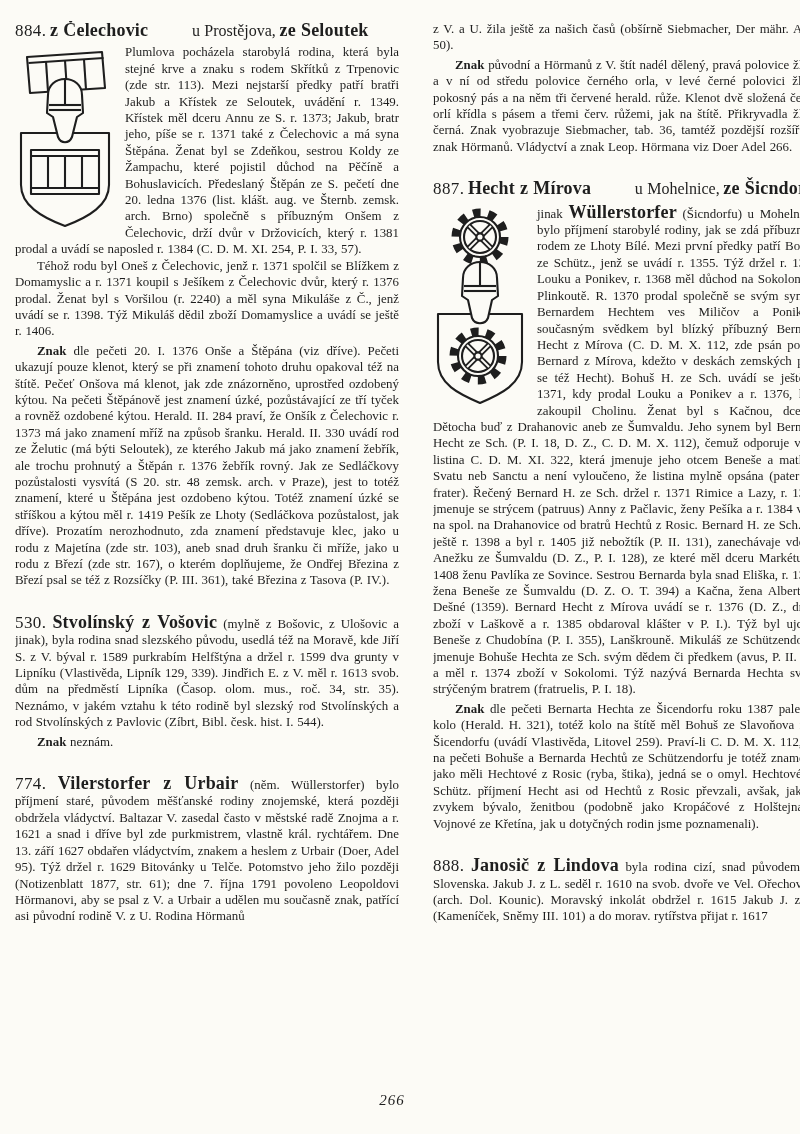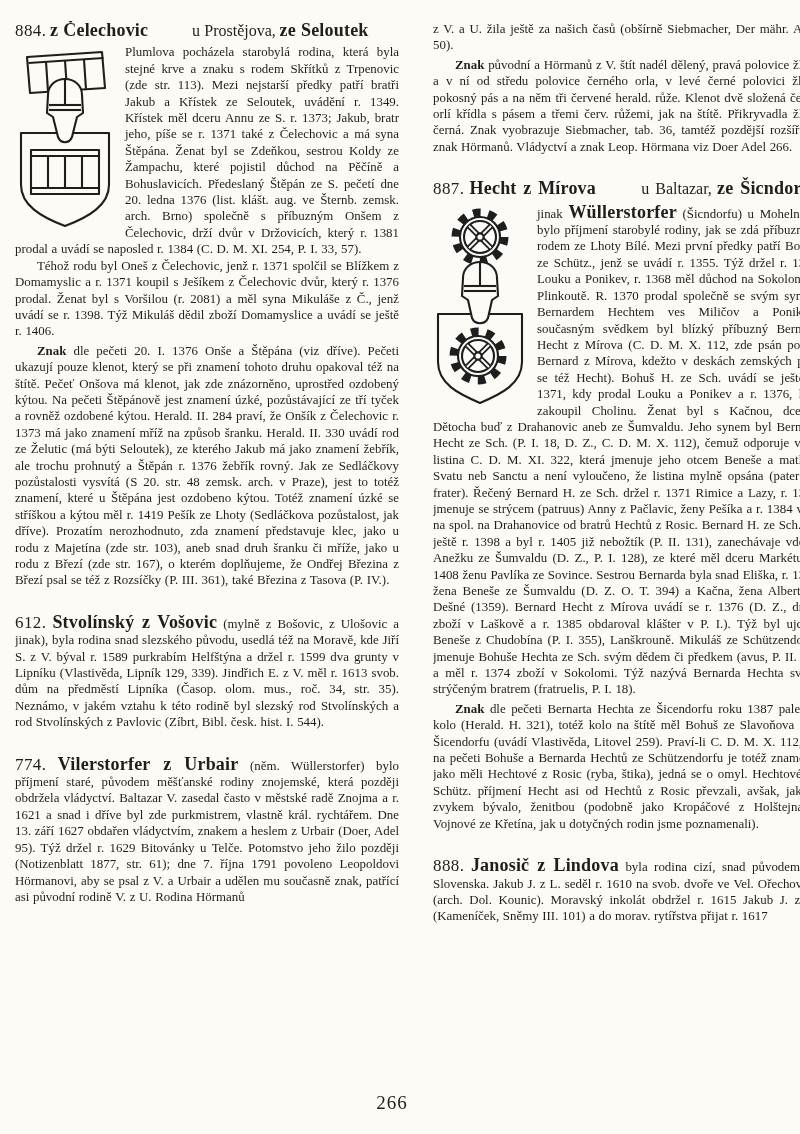--- a/index.html
+++ b/index.html
@@ -22,21 +22,21 @@
   .gap-entry{margin-top:24px;}
   .b{font-weight:bold;}
   .num{font-size:17px;letter-spacing:0.4px;}
   .big{font-size:18px;font-weight:bold;line-height:1.02;letter-spacing:0.2px;}
   .head{text-align:justify;text-align-last:justify;margin-bottom:4px;white-space:nowrap;overflow:visible;}
   .head .mid{font-size:16px;margin-left:40px;}
   .arms{float:left;margin:3px 10px 2px 0;}
   .arms svg{display:block;}
   .pageno{
     position:absolute;left:362px;top:1092px;width:60px;text-align:center;
-    font-size:19px;letter-spacing:1px;
+    font-size:15px;font-style:italic;letter-spacing:1px;
   }
 </style>
 </head>
 <body>
 
 <div class="page">
 
   <div class="col col-left">
 
     <div>
@@ -69,33 +69,37 @@
 
               <path d="M33,48 C33,38 41,32 50,32 C59,32 67,38 67,48 L68,66 L62,70 L57,90 C54,97 46,97 43,90 L38,70 L32,66 Z" fill="#fcfbf6"></path>
               <line x1="34" y1="58" x2="66" y2="58"></line>
               <line x1="34" y1="63" x2="66" y2="63"></line>
               <line x1="50" y1="33" x2="50" y2="57"></line>
             </g>
           </svg>
         </span><span>Plumlova pocházela starobylá rodina, která byla stejné krve a znaku s rodem Skřítků z Trpenovic (zde str. 113). Mezi nejstarší předky patří bratři Jakub a Křístek ze Seloutek, uvádění r. 1349. Křístek měl dceru Annu ze S. r. 1373; Jakub, bratr jeho, píše se r. 1371 také z Čelechovic a má syna Štěpána. Ženat byl se Zdeňkou, sestrou Koldy ze Žampachu, které pojistil důchod na Pěčíně a Bohuslavicích. Předeslaný Štěpán ze S. pečetí dne 20. ledna 1376 (list. klášt. aug. ve Šternb. zemsk. arch. Brno) společně s příbuzným Onšem z Čelechovic, drží dvůr v Držovicích, který r. 1381 prodal a uvádí se naposled r. 1384 (C. D. M. XI. 254, P. I. 33, 57).</span>
       </p>
       <p class="indent">
-        <span>Téhož rodu byl Oneš z Čelechovic, jenž r. 1371 spolčil se Blížkem z Domamyslic a r. 1371 koupil s Ješíkem z Čelechovic dvůr, který r. 1376 prodal. Ženat byl s Voršilou (r. 2081) a měl syna Mikuláše z Č., jenž uvádí se r. 1398. Týž Mikuláš dědil zboží Domamyslice a uvádí se ještě r. 1406.</span>
+        <span>Téhož rodu byl Oneš z Čelechovic, jenž r. 1371 spolčil se Blížkem z Domamyslic a r. 1371 koupil s Ješíkem z Čelechovic dvůr, který r. 1376 prodal. Ženat byl s Voršilou (r. 2240) a měl syna Mikuláše z Č., jenž uvádí se r. 1398. Týž Mikuláš dědil zboží Domamyslice a uvádí se ještě r. 1406.</span>
       </p>
       <p class="indent gap-sm">
         <span class="b">Znak</span>
         <span>dle pečeti 20. I. 1376 Onše a Štěpána (viz dříve). Pečeti ukazují pouze klenot, který se při znamení tohoto druhu opakoval též na štítě. Pečeť Onšova má klenot, jak zde znázorněno, uprostřed ozdobený kýtou. Na pečeti Štěpánově jest znamení úzké, pozůstávající ze tří tyček a rovněž ozdobené kýtou. Herald. II. 284 praví, že Onšík z Čelechovic r. 1373 má jako znamení mříž na způsob šranku. Herald. II. 330 uvádí rod ze Želutic (má býti Seloutek), ze kterého Jakub má jako znamení žebřík, ale trochu prohnutý a Štěpán r. 1376 žebřík rovný. Jak ze Sedláčkovy pozůstalosti vysvítá (S 20. str. 48 zemsk. arch. v Praze), jest to totéž znamení, které u Štěpána jest ozdobeno kýtou. Totéž znamení úzké se stříškou a kýtou měl r. 1419 Pešík ze Lhoty (Sedláčkova pozůstalost, jak dříve). Prozatím nerozhodnuto, zda znamení představuje klec, jako u rodu z Majetína (zde str. 103), aneb snad druh šranku či mříže, jako u rodu z Březí (zde str. 167), o kterém doplňujeme, že Ondřej Březina z Březí psal se též z Rozsíčky (P. III. 361), také Březina z Tasova (P. IV.).</span>
       </p>
     </div>
 
     <div class="gap-entry">
       <p>
-        <span class="num">612.</span>
+        <span class="num">530.</span>
         <span class="big">Stvolínský z Vošovic</span>
         <span>(mylně z Bošovic, z Ulošovic a jinak), byla rodina snad slezského původu, usedlá též na Moravě, kde Jiří S. z V. býval r. 1589 purkrabím Helfštýna a držel r. 1599 dva grunty v Lipníku (Vlastivěda, Lipník 129, 339). Jindřich E. z V. měl r. 1613 svob. dům na předměstí Lipníka (Časop. olom. mus., roč. 34, str. 35). Neznámo, v jakém vztahu k této rodině byl slezský rod Stvolínských a rod Stvolínských z Pavlovic (Zíbrt, Bibl. česk. hist. I. 544).</span>
+      </p>
+      <p class="indent gap-sm">
+        <span class="b">Znak</span>
+        <span>neznám.</span>
       </p>
     </div>
 
     <div class="gap-entry">
       <p>
         <span class="num">774.</span>
         <span class="big">Vilerstorfer z Urbair</span>
         <span>(něm. Wüllerstorfer) bylo příjmení staré, původem měšťanské rodiny znojemské, která později obdržela vládyctví. Baltazar V. zasedal často v městské radě Znojma a r. 1621 a snad i dříve byl zde purkmistrem, vlastně král. rychtářem. Dne 13. září 1627 obdařen vládyctvím, znakem a heslem z Urbair (Doer, Adel 95). Týž držel r. 1629 Bitovánky u Telče. Potomstvo jeho žilo později (Notizenblatt 1877, str. 61); dne 7. října 1791 povoleno Leopoldovi Hörmanovi, aby se psal z V. a Urbair a udělen mu současně znak, patřící asi původní rodině V. z U. Rodina Hörmanů</span>
       </p>
     </div>
@@ -111,21 +115,21 @@
       <p class="indent gap-sm">
         <span class="b">Znak</span>
         <span>původní a Hörmanů z V. štít nadél dělený, pravá polovice žlutá a v ní od středu polovice černého orla, v levé černé polovici žlutý pokosný pás a na něm tři červené herald. růže. Klenot dvě složená černá orlí křídla s pásem a třemi červ. růžemi, jak na štítě. Přikryvadla žlutá černá. Znak vyobrazuje Siebmacher, tab. 36, tamtéž pozdější rozšířený znak Hörmanů. Vládyctví a znak Leop. Hörmana viz Doer Adel 266.</span>
       </p>
     </div>
 
     <div class="gap-entry">
       <div class="head">
         <span class="num">887.</span>
         <span class="big">Hecht z Mírova</span>
-        <span class="mid">u Baltazar,</span>
+        <span class="mid">u Mohelnice,</span>
         <span class="big">ze Šicndorfu</span>
       </div>
       <p>
         <span class="arms">
           <svg width="94" height="200" viewBox="0 0 94 200">
             <g fill="none" stroke="#1e1e1e" stroke-linejoin="round">
 
               <circle cx="47" cy="31" r="24" stroke-width="9" stroke-dasharray="7.5 7.57"></circle>
               <circle cx="47" cy="31" r="20" fill="#fcfbf6" stroke-width="2.1"></circle>
               <circle cx="47" cy="31" r="16" stroke-width="2.1"></circle>

